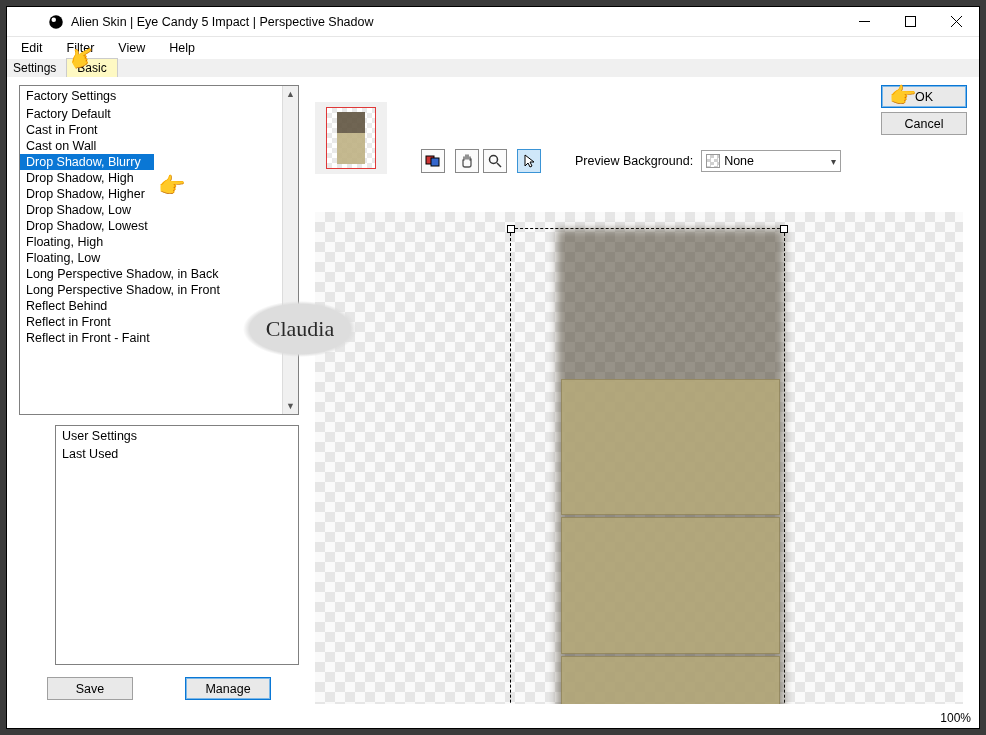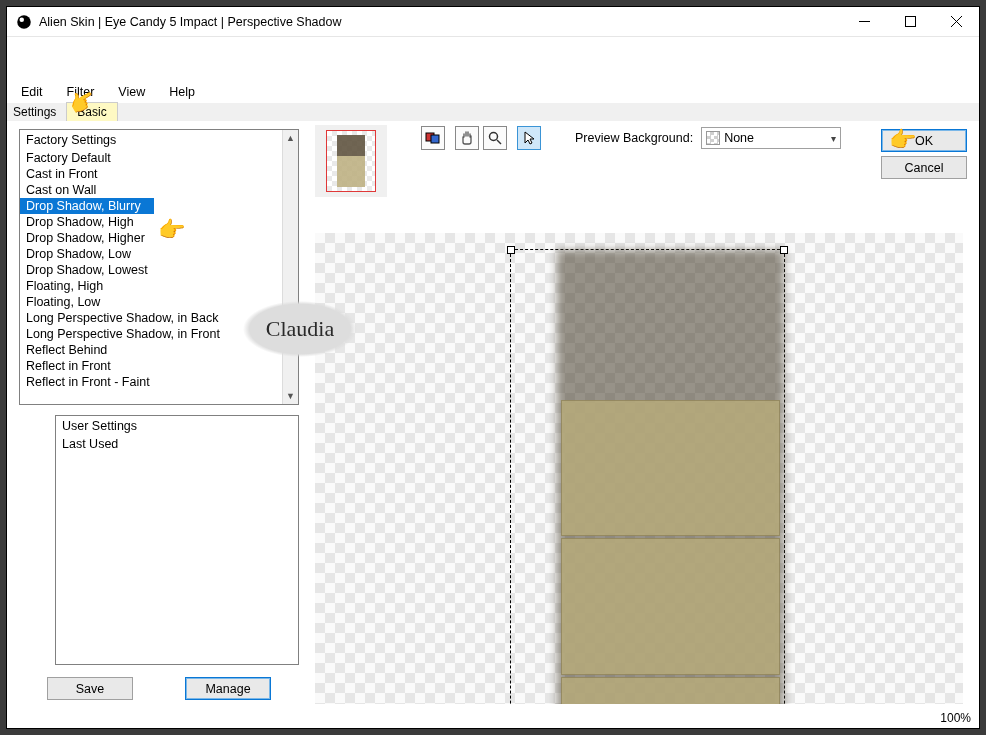--- a/index.html
+++ b/index.html
@@ -20,20 +20,21 @@
     border: 1px solid #000;
     display: flex;
     flex-direction: column;
     position: relative;
   }
   .titlebar {
     height: 30px;
     display: flex;
     align-items: center;
     border-bottom: 1px solid #e6e6e6;
+    padding-left: 32px;
   }
   .titlebar .app-icon {
     width: 18px; height: 18px;
     margin: 0 6px 0 8px;
     display: flex; align-items: center; justify-content: center;
   }
   .titlebar .title { flex: 1; font-size: 12.5px; color: #000; }
   .win-btns { display: flex; height: 100%; }
   .win-btn {
     width: 46px; height: 100%;
@@ -41,21 +42,20 @@
     color: #000;
   }
   .win-btn svg { width: 11px; height: 11px; }
   .menubar {
     height: 22px;
     display: flex;
     align-items: center;
     padding: 0 4px;
     gap: 4px;
     position: relative;
-    margin-top: 44px;
   }
   .menu-item { padding: 2px 10px; cursor: default; }
   .ptr1 {
     position: absolute;
     left: 62px; top: 8px;
     font-size: 22px;
     pointer-events: none;
     transform: rotate(-30deg);
   }
   .tabsrow {
@@ -105,21 +105,21 @@
   }
   .listbox .scroll-arrow {
     position: absolute; left: 0; right: 0;
     height: 16px;
     display: flex; align-items: center; justify-content: center;
     color: #555;
     font-size: 9px;
   }
   .listbox .scroll-arrow.up { top: 0; }
   .listbox .scroll-arrow.dn { bottom: 0; }
-  .factory-box { height: 276px; }
+  .factory-box { height: 330px; }
   .user-box { flex: 1; margin-left: 36px; }
   .list-hdr {
     padding: 3px 6px;
     font-size: 12.5px;
   }
   .li {
     padding: 1px 0 1px 6px;
     font-size: 12.5px;
     cursor: default;
     white-space: nowrap;
@@ -155,23 +155,24 @@
     flex: 1;
     display: flex;
     flex-direction: column;
     position: relative;
     padding-bottom: 4px;
     gap: 30px;
   }
   .prev-header {
     height: 78px;
     display: flex;
-    align-items: flex-start;
+    align-items: flex-end;
     gap: 8px;
     padding: 4px 0 4px 8px;
+    margin-top: 23px;
   }
   .thumb-list {
     width: 72px;
     height: 72px;
     background: #f0f0f0;
     border: 1px solid #f0f0f0;
     display: flex;
     align-items: center;
     justify-content: center;
     margin-right: 20px;

